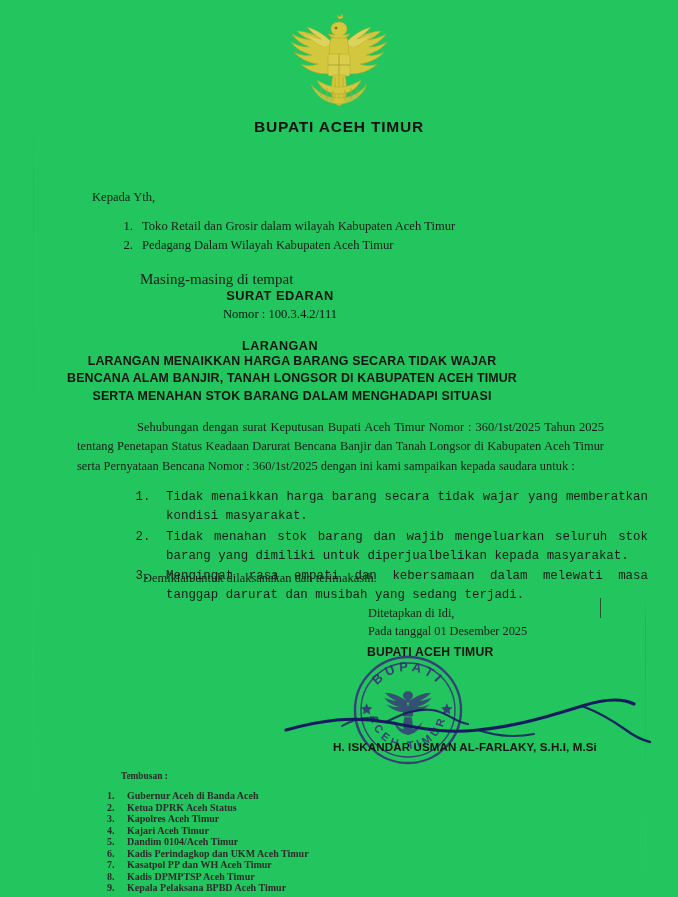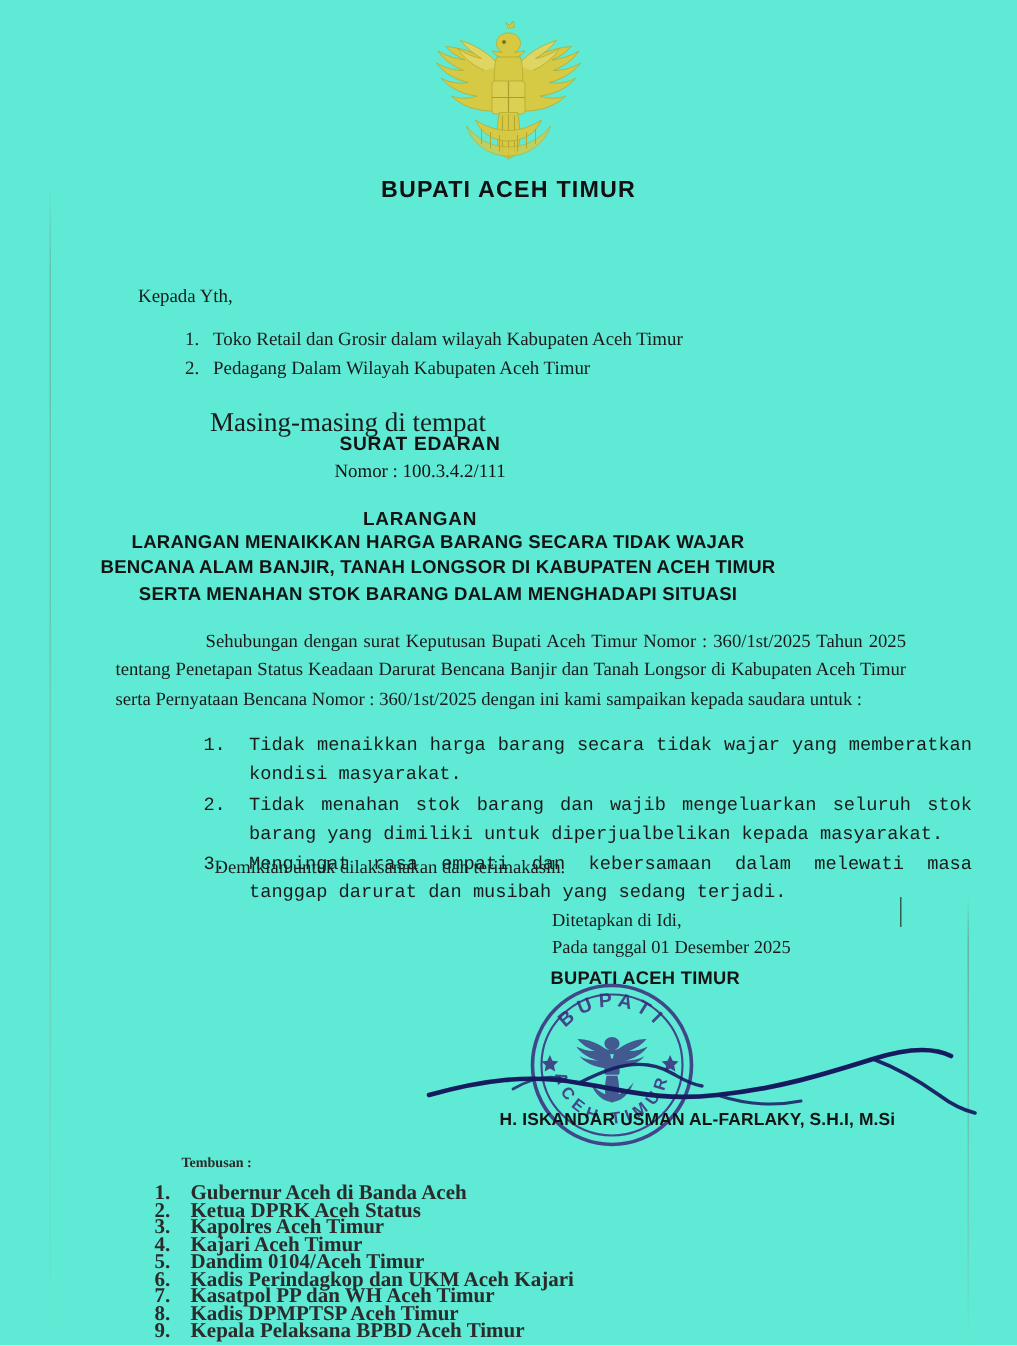--- a/index.html
+++ b/index.html
@@ -8,21 +8,21 @@
     padding: 0;
     background: #ffffff;
   }
   body {
     font-family: "Liberation Serif", "DejaVu Serif", serif;
   }
   #page {
     position: relative;
     width: 678px;
     height: 897px;
-    background: #5eead4;
+    background: #22c55e;
     overflow: hidden;
     color: #1a1a1a;
   }
   
   .paper-edge-left {
     position: absolute;
     left: 33px;
     top: 122px;
     width: 1px;
     height: 770px;
@@ -90,21 +90,21 @@
     padding: 0 0 0 24px;
     font-size: 12.6px;
     line-height: 19px;
     color: #1b1b1b;
   }
   ol.recipients li { padding-left: 6px; }
   .masing {
     position: absolute;
     left: 140px;
     top: 271px;
-    font-size: 18px;
+    font-size: 15px;
     color: #1b1b1b;
   }
 
   
   .center-block {
     position: absolute;
     left: 0;
     width: 560px;
     text-align: center;
     color: #141414;
@@ -231,21 +231,21 @@
     font-weight: bold;
     color: #2a2a2a;
     margin-left: 35px;
   }
   ol.tembusan {
     position: absolute;
     left: 95px;
     top: 790px;
     margin: 0;
     padding: 0 0 0 22px;
-    font-size: 14px;
+    font-size: 10px;
     line-height: 11.55px;
     color: #2b2b2b;
     font-weight: bold;
   }
   ol.tembusan li { padding-left: 10px; }
   
   .scanish { filter: blur(.17px); }
 </style>
 </head>
 <body>
@@ -368,19 +368,19 @@
 
   <div class="sign-name scanish">H. ISKANDAR USMAN AL-FARLAKY, S.H.I, M.Si</div>
 
   <div class="tembusan-label scanish">Tembusan :</div>
   <ol class="tembusan scanish">
     <li>Gubernur Aceh di Banda Aceh</li>
     <li>Ketua DPRK Aceh Status</li>
     <li>Kapolres Aceh Timur</li>
     <li>Kajari Aceh Timur</li>
     <li>Dandim 0104/Aceh Timur</li>
-    <li>Kadis Perindagkop dan UKM Aceh Kajari</li>
+    <li>Kadis Perindagkop dan UKM Aceh Timur</li>
     <li>Kasatpol PP dan WH Aceh Timur</li>
     <li>Kadis DPMPTSP Aceh Timur</li>
     <li>Kepala Pelaksana BPBD Aceh Timur</li>
   </ol>
 
 </div>
 
 </body></html>

